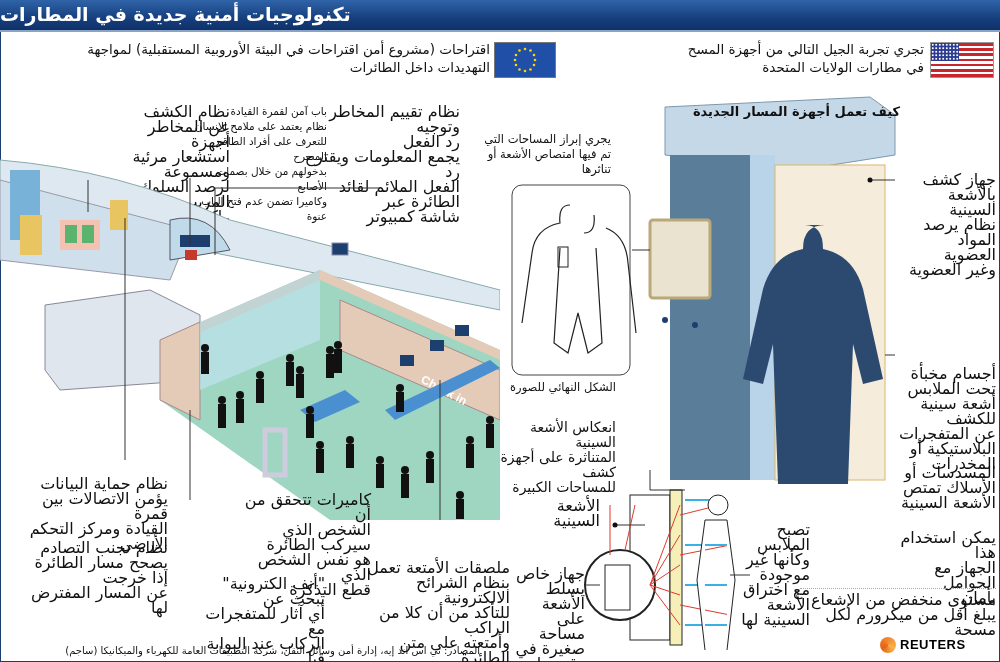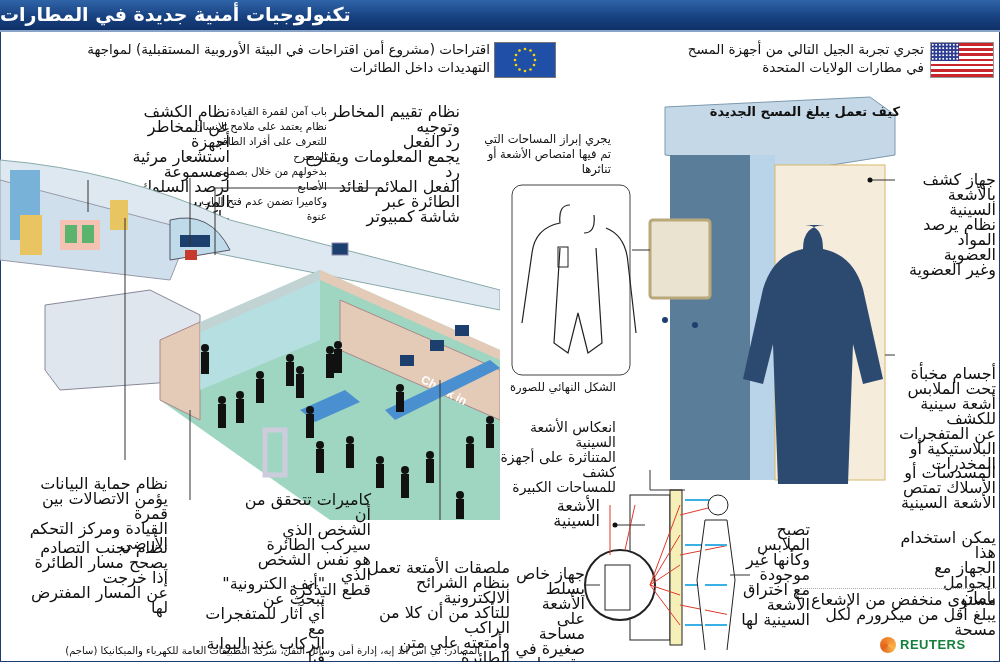--- a/index.html
+++ b/index.html
@@ -9,21 +9,21 @@
   .title{position:absolute;right:0;left:0;top:3px;text-align:left;color:#fff;font-size:19px;font-weight:bold;direction:rtl;}
   .t{position:absolute;direction:rtl;text-align:right;font-size:16px;line-height:15px;white-space:pre-line;}
   .hd{font-size:13.5px;line-height:18px;}
   .bold{font-weight:bold;}
   .flag-us{position:absolute;left:930px;top:42px;width:62px;height:34px;border:1px solid #999;background:repeating-linear-gradient(#c8262c 0 2.6px,#fff 2.6px 5.2px);}
   .flag-us .canton{position:absolute;left:0;top:0;width:28px;height:18px;background:#2b3b8f;
      background-image:radial-gradient(#fff 0.7px,transparent 0.9px);background-size:3.5px 3.5px;}
   .flag-eu{position:absolute;left:494px;top:42px;width:60px;height:34px;background:#1f4fa6;border:1px solid #777;}
   .flag-eu svg{position:absolute;left:0;top:0;}
   .scene{position:absolute;}
-  .reuters{position:absolute;left:900px;top:637px;font-size:13px;color:#15803d;font-weight:bold;letter-spacing:.5px;font-family:"Liberation Sans",sans-serif;}
+  .reuters{position:absolute;left:900px;top:637px;font-size:13px;color:#000000;font-weight:bold;letter-spacing:.5px;font-family:"Liberation Sans",sans-serif;}
   .reuters-logo{position:absolute;left:880px;top:637px;width:16px;height:16px;border-radius:50%;background:conic-gradient(#f28a2e,#f7b44a,#e2621b,#f28a2e);}
   .dotted{position:absolute;left:800px;top:588px;width:196px;border-top:1px dotted #aaa;}
 </style>
 </head>
 <body>
 
 <div class="frame"></div>
 
 <div class="titlebar">
   <div class="title">تكنولوجيات أمنية جديدة في المطارات</div>
@@ -165,21 +165,21 @@
 قطع التذكرة</div>
 <div class="t" style="left:185px;top:576px;width:140px;">"أنف الكترونية" تبحث عن
 أي آثار للمتفجرات مع
 الركاب عند البوابة قبل
 ركوب الطائرة</div>
 <div class="t" style="left:360px;top:560px;width:150px;">ملصقات الأمتعة تعمل
 بنظام الشرائح الالكترونية
 للتأكد من أن كلا من الراكب
 وأمتعته على متن الطائرة</div>
 
-<div class="t bold" style="left:640px;top:104px;width:260px;font-size:13px;z-index:2;">كيف تعمل يبلغ المسح الجديدة</div>
+<div class="t bold" style="left:640px;top:104px;width:260px;font-size:13px;z-index:2;">كيف تعمل أجهزة المسار الجديدة</div>
 
 <svg class="scene" style="left:500px;top:95px;" width="400" height="560" viewBox="0 0 400 560">
 
   <path d="M165 12 L370 2 L395 20 L395 60 L300 75 L165 60 Z" fill="#c5d8e8" stroke="#7b98ad"></path>
 
   <rect x="170" y="60" width="80" height="325" fill="#5a7d99"></rect>
   <rect x="250" y="60" width="25" height="325" fill="#b9d3e8"></rect>
   <rect x="275" y="70" width="110" height="315" fill="#f5ecdc" stroke="#d8b86a"></rect>
 
   <rect x="150" y="125" width="60" height="78" rx="3" fill="#e9e3cf" stroke="#b9a97a" stroke-width="3"></rect>

